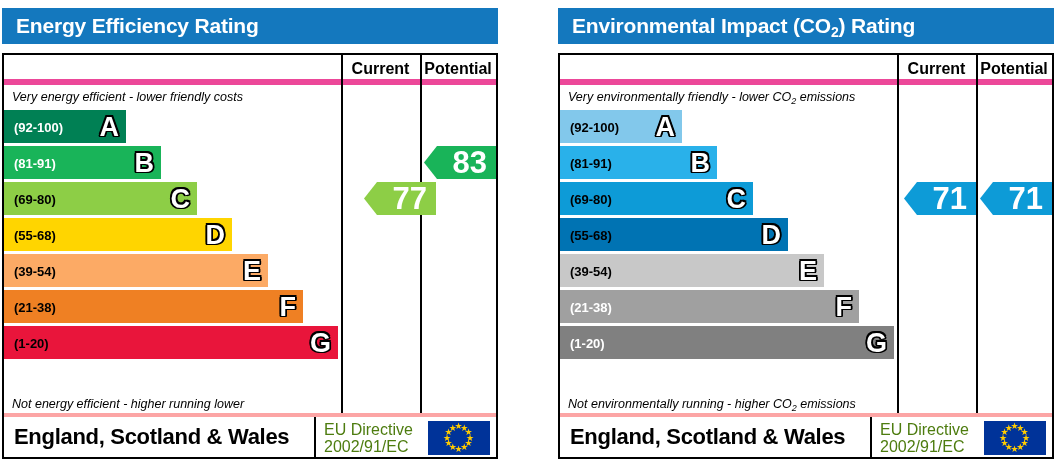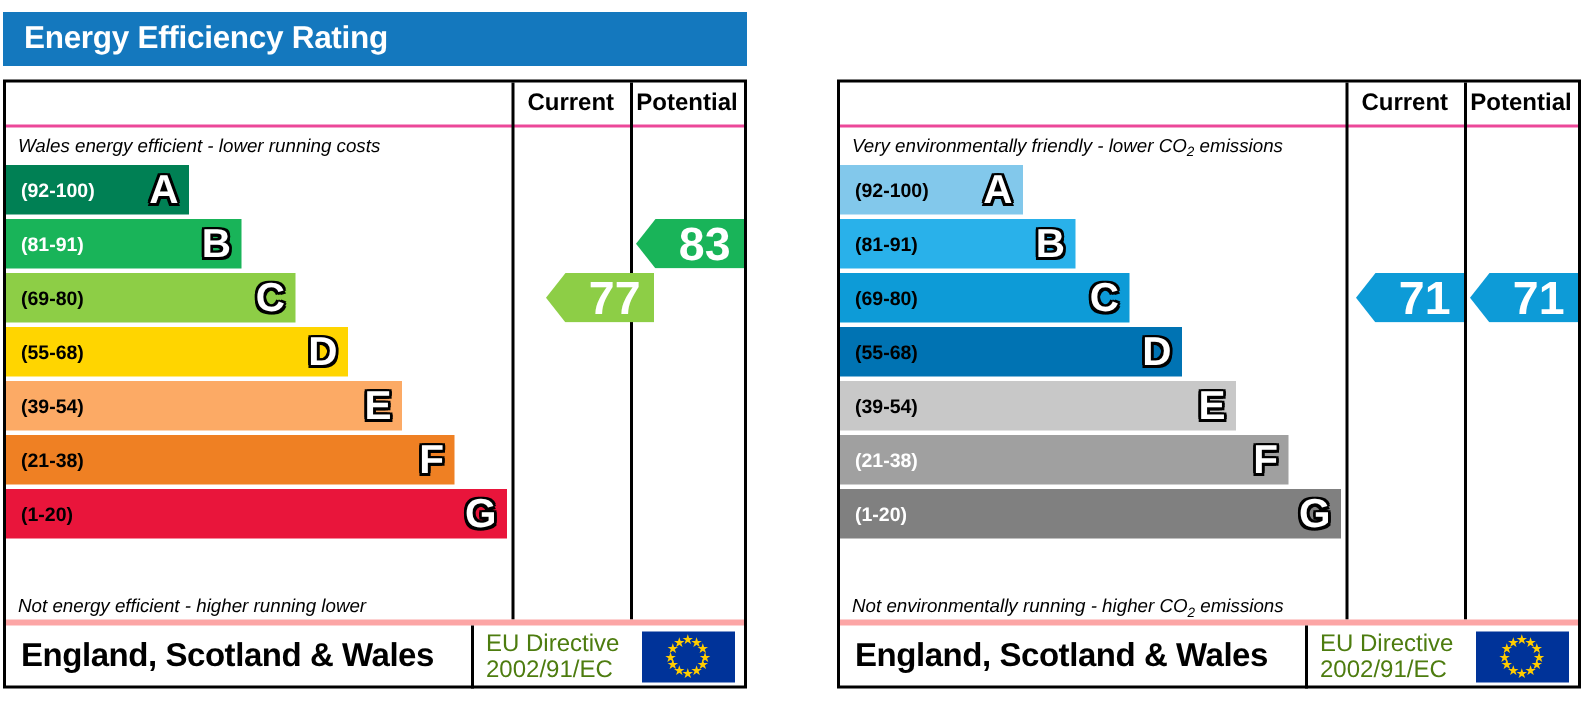--- a/index.html
+++ b/index.html
@@ -26,21 +26,21 @@
   .title-bar sub{font-size:14px;vertical-align:baseline;position:relative;top:4px;}
 
   .grid{
     position:absolute;left:2px;top:53px;width:496px;height:406px;
     border:2px solid #000;box-sizing:border-box;background:#fff;
   }
 
   
   .hdr{
     position:absolute;left:0;top:0;right:0;height:30px;
-    border-bottom:2px solid #ec4899;box-sizing:border-box;
+    border-bottom:6px solid #ec4899;box-sizing:border-box;
   }
   .hdr-cell{
     position:absolute;top:0;height:28px;line-height:28px;
     font-size:16px;font-weight:bold;color:#000;text-align:center;
   }
   .vline{position:absolute;width:2px;background:#000;}
 
   
   .cap{
     position:absolute;left:8px;height:22px;line-height:22px;
@@ -104,21 +104,21 @@
 <div class="page">
     <div class="epc left">
       <div class="title-bar"><span>Energy Efficiency Rating</span></div>
       <div class="grid">
         <div class="hdr">
           <div class="hdr-cell" style="left: 337px; width: 79px;">Current</div>
           <div class="hdr-cell" style="left: 416px; width: 76px;">Potential</div>
         </div>
         <div class="vline" style="left: 337px; top: 0px; height: 358px;"></div>
         <div class="vline" style="left: 416px; top: 0px; height: 358px;"></div>
-        <div class="cap top"><span>Wales energy efficient - lower running costs</span></div>
+        <div class="cap top"><span>Very energy efficient - lower friendly costs</span></div>
         <div class="band" style="top: 55px; width: 122px; background: rgb(0, 128, 84);">
           <span class="range" style="color: rgb(255, 255, 255);">(92-100)</span>
           <span class="letter">A</span>
         </div>
         <div class="band" style="top: 91px; width: 157px; background: rgb(25, 180, 89);">
           <span class="range" style="color: rgb(255, 255, 255);">(81-91)</span>
           <span class="letter">B</span>
         </div>
         <div class="band" style="top: 127px; width: 193px; background: rgb(141, 206, 70);">
           <span class="range" style="color: rgb(0, 0, 0);">(69-80)</span>
@@ -161,20 +161,21 @@
             <span class="star" style="color: rgb(255, 204, 0); left: 20.75px; top: 22.4593px;">★</span>
             <span class="star" style="color: rgb(255, 204, 0); left: 16.5407px; top: 18.25px;">★</span>
             <span class="star" style="color: rgb(255, 204, 0); left: 15px; top: 12.5px;">★</span>
             <span class="star" style="color: rgb(255, 204, 0); left: 16.5407px; top: 6.75px;">★</span>
             <span class="star" style="color: rgb(255, 204, 0); left: 20.75px; top: 2.54071px;">★</span>
           </div>
         </div>
       </div>
     </div>
     <div class="epc right">
+      <div class="title-bar"><span>Environmental Impact (CO</span><sub>2</sub><span>) Rating</span></div>
       <div class="grid">
         <div class="hdr">
           <div class="hdr-cell" style="left: 337px; width: 79px;">Current</div>
           <div class="hdr-cell" style="left: 416px; width: 76px;">Potential</div>
         </div>
         <div class="vline" style="left: 337px; top: 0px; height: 358px;"></div>
         <div class="vline" style="left: 416px; top: 0px; height: 358px;"></div>
         <div class="cap top"><span>Very environmentally friendly - lower CO</span><sub>2</sub><span> emissions</span></div>
         <div class="band" style="top: 55px; width: 122px; background: rgb(130, 200, 235);">
           <span class="range" style="color: rgb(0, 0, 0);">(92-100)</span>

